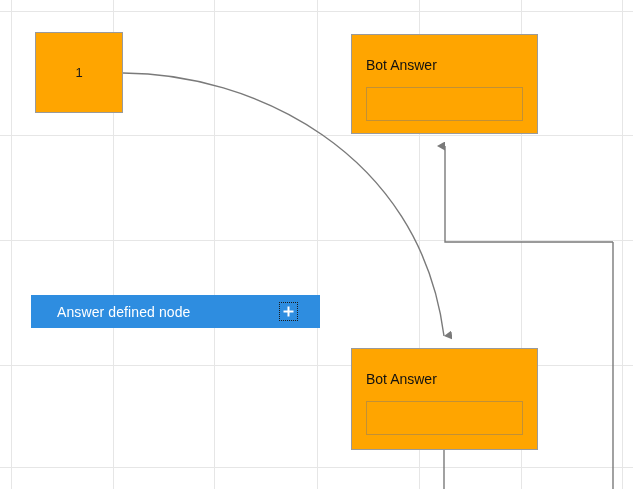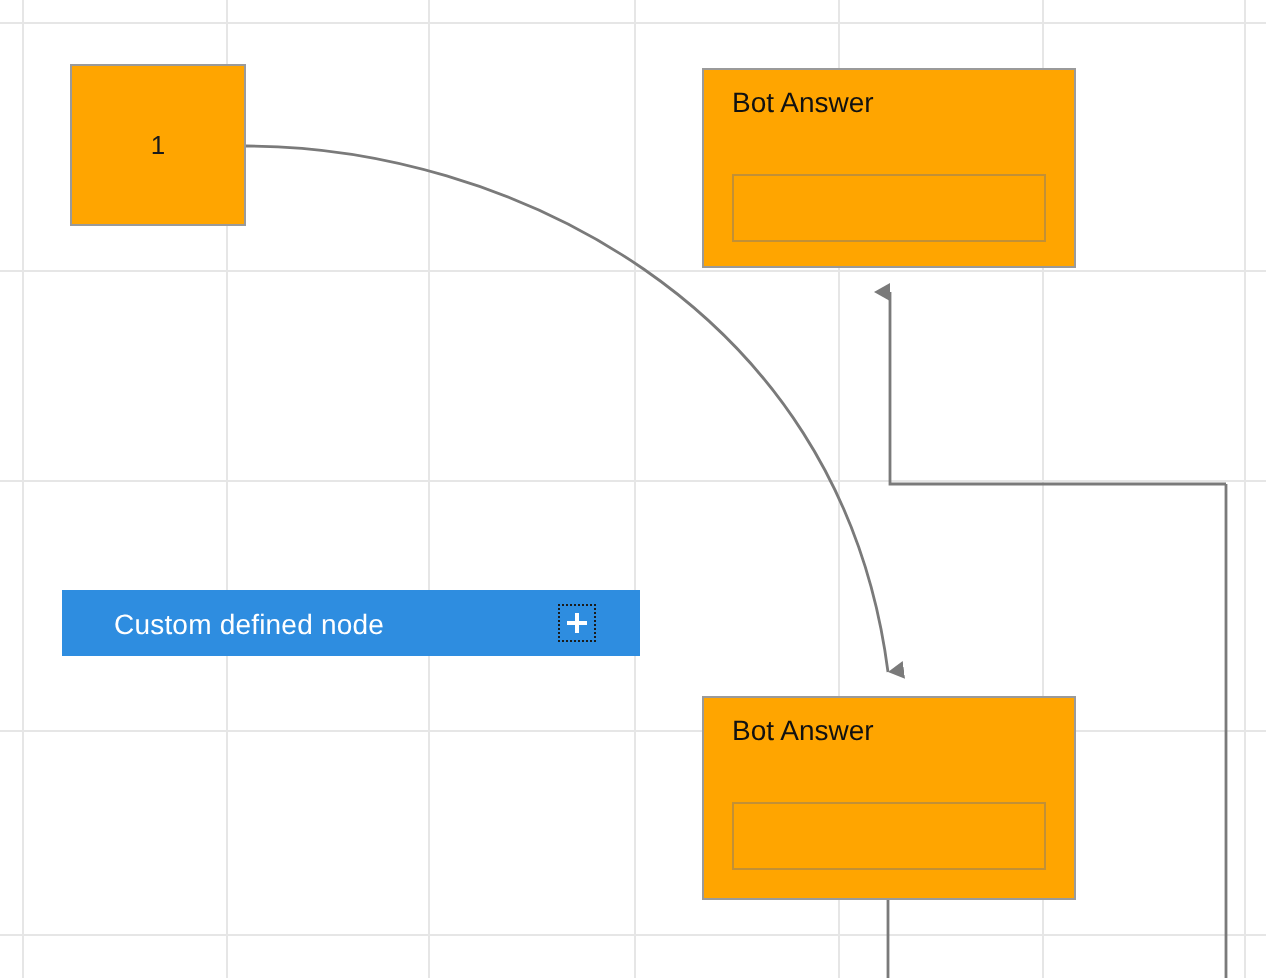--- a/index.html
+++ b/index.html
@@ -40,21 +40,21 @@
   .node-num {
     display: flex;
     align-items: center;
     justify-content: center;
     color: #1a1a1a;
     font-size: 13px;
   }
   .node-title {
     position: absolute;
     left: 14px;
-    top: 8px;
+    top: 22px;
     color: #111111;
     font-size: 14px;
     line-height: 16px;
     white-space: nowrap;
   }
   .node-slot {
     position: absolute;
     left: 14px;
     right: 14px;
     top: 52px;
@@ -146,21 +146,21 @@
     <div class="node-title">Bot Answer</div>
     <div class="node-slot"></div>
   </div>
 
   <div class="node" style="left:351px; top:348px; width:187px; height:102px;">
     <div class="node-title">Bot Answer</div>
     <div class="node-slot"></div>
   </div>
 
   <div class="palette-bar">
-    <span class="palette-label">Custom defined node</span>
+    <span class="palette-label">Answer defined node</span>
     <span class="palette-add">
       <svg width="13" height="13" viewBox="0 0 13 13" aria-hidden="true">
         <path d="M6.5,1.5 L6.5,11.5 M1.5,6.5 L11.5,6.5" stroke="#ffffff" stroke-width="2" stroke-linecap="butt"></path>
       </svg>
     </span>
   </div>
 
 </div>
 
 </body></html>

